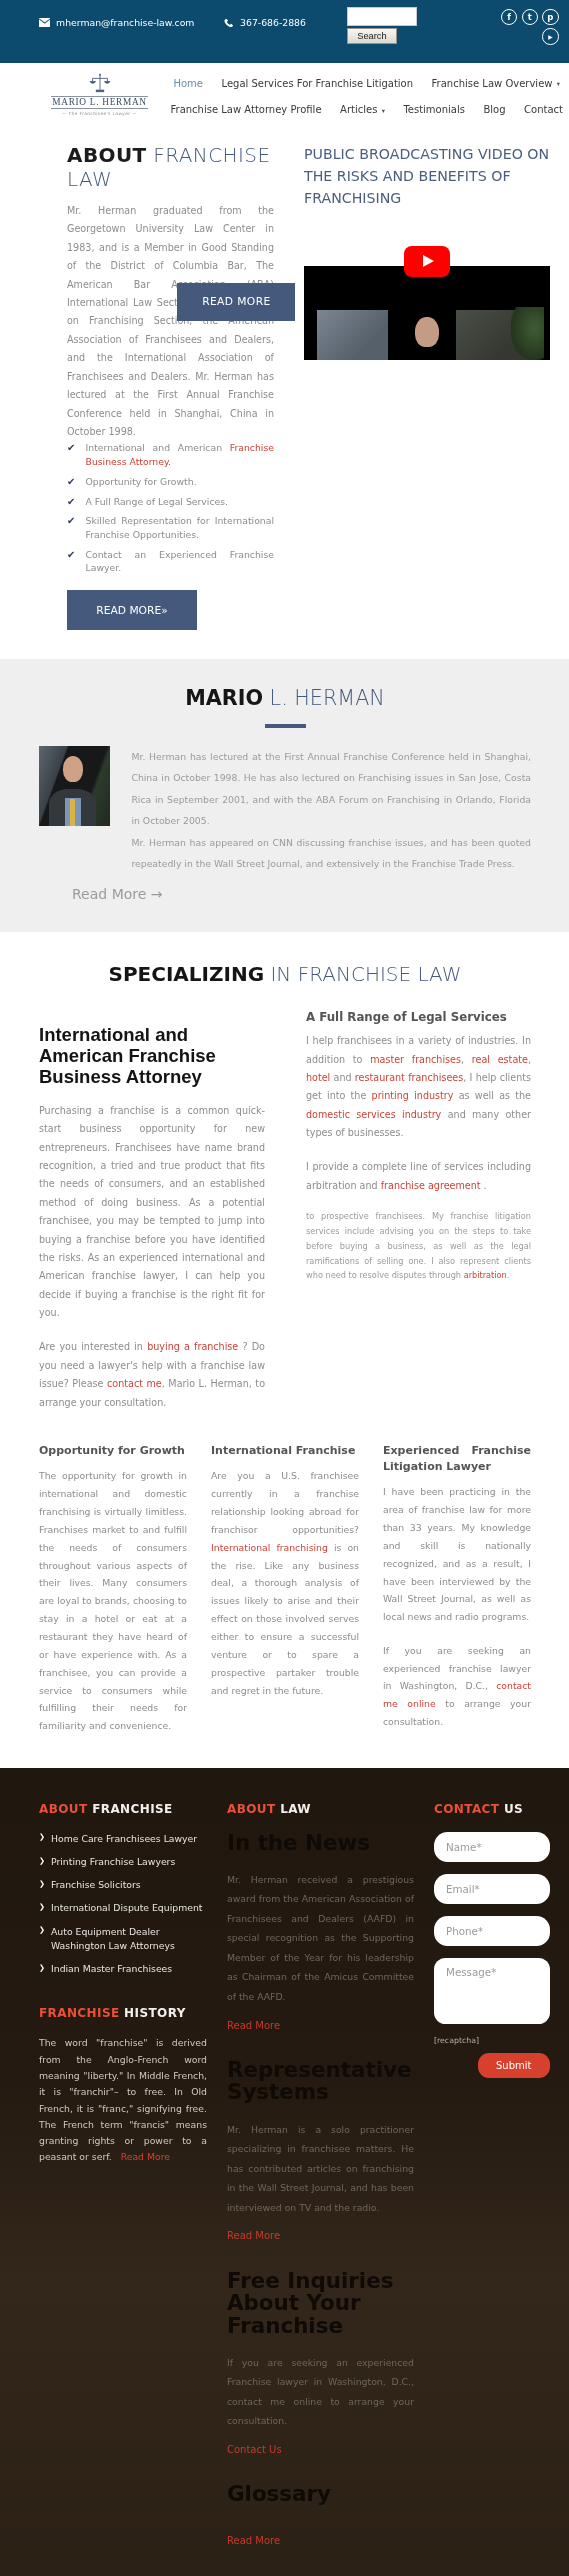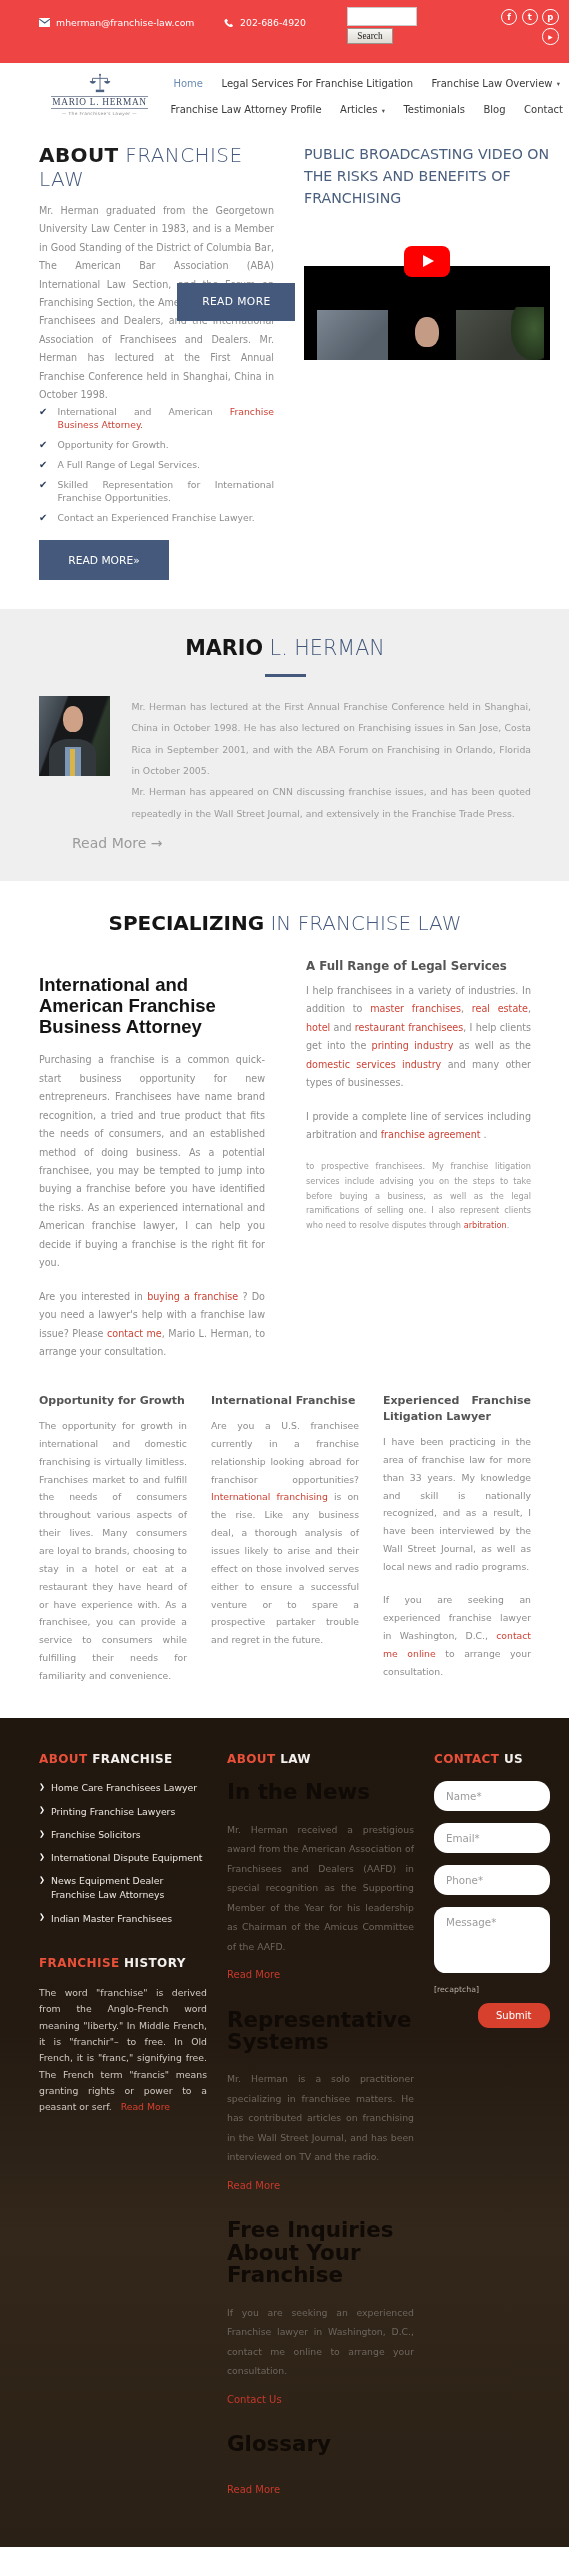--- a/index.html
+++ b/index.html
@@ -1,44 +1,44 @@
 <!DOCTYPE html>
 <html style="font-size:11.4px"><head>
 <meta charset="utf-8">
 <style>
   * { margin:0; padding:0; box-sizing:border-box; }
   body { width:570px; background:#fff; font-family:"DejaVu Sans", sans-serif; }
   .page { width:570px; overflow:hidden; }
 
   
-  .topbar { background:#ef4444; height:63px; display:flex; align-items:flex-start; padding:7.1px 13px 0 39px; color:#fff; position:relative; }
+  .topbar { background:#0c4a6e; height:63px; display:flex; align-items:flex-start; padding:7.1px 13px 0 39px; color:#fff; position:relative; }
   .topbar-item { display:flex; align-items:center; gap:5.7px; font-size:9.3px; margin-top:10px; color:#fff; text-decoration:none; }
   .topbar-item + .topbar-item { margin-left:30px; }
   .search-box { margin-left:41px; display:flex; flex-direction:column; align-items:flex-start; }
   .search-box input { width:70px; height:18.5px; border:0.7px solid #c9c9c9; background:#fff; padding:0 4.3px; font-size:9.3px; }
-  .search-box button { margin-top:2.1px; font-size:9.3px; font-family:Liberation Serif, serif; color:#222; background:linear-gradient(#f7f6f3,#dedad2); border:0.7px solid #98948c; padding:2.1px 9.3px; cursor:pointer;text-align:right; }
+  .search-box button { margin-top:2.1px; font-size:9.3px; font-family:Liberation Sans, sans-serif; color:#222; background:linear-gradient(#f7f6f3,#dedad2); border:0.7px solid #98948c; padding:2.1px 9.3px; cursor:pointer;text-align:right; }
   .social { position:absolute; right:11.4px; top:8.5px; display:flex; flex-direction:column; align-items:flex-end; gap:3.6px; }
   .social-row { display:flex; gap:4.3px; }
   .s-circle { width:16.4px; height:16.4px; border:1.4px solid #fff; border-radius:50%; color:#fff; font-size:8.5px; font-weight:bold; display:flex; align-items:center; justify-content:center; cursor:pointer; }
   .s-circle.yt { font-size:5.7px; }
 
   
   .navbar { background:#fff; display:flex; padding:10px 14.2px 7.1px 57px; align-items:center; }
   .logo { display:flex; flex-direction:column; align-items:center; width:85px; }
   .logo svg { width:24px; height:21.4px; }
   .logo-name { font-family:"Liberation Serif", serif; font-size:9.3px; letter-spacing:0.7px; color:#3d4c63; border-top:0.7px solid #8a93a3; border-bottom:0.7px solid #8a93a3; padding:0.7px 1.4px; margin-top:1.4px; white-space:nowrap; }
   .logo-tag { font-size:4.3px; color:#8b8b8b; margin-top:1.4px; letter-spacing:0.4px; }
   .navlinks { flex:1; display:flex; flex-direction:column; gap:15.7px; padding:4.3px 0 0 28.5px; }
   .nav-row { display:flex; justify-content:center; gap:18.5px; font-size:10px; color:#3a3a3a; flex-wrap:nowrap; }
   .nav-link { color:#3a3a3a; text-decoration:none; white-space:nowrap; cursor:pointer; }
   .nav-link.active { color:#6b8cb3; }
   .has-caret::after { content:"▾"; font-size:6.4px; color:#555; margin-left:4.3px; vertical-align:0.7px; }
 
   
-  .intro { display:flex; padding:20px 20px 28.5px 39px; gap:30px; background:#fff; min-height:420px; }
+  .intro { display:flex; padding:20px 20px 28.5px 39px; gap:30px; background:#fff; min-height:420px;margin-left:28px; }
   .intro-left { width:241px; position:relative; }
   .sec-title { font-size:20px; font-weight:300; color:#44597c; letter-spacing:0.4px; }
   .sec-title b { color:#1c1c1c; font-weight:700; }
   .intro-left .sec-title { margin-bottom:11.4px; }
   .body-text { font-size:9.6px; color:#8d8d8d; line-height:1.92; text-align:justify; }
   .readmore-btn { position:absolute; top:140px; right:-21.4px; width:118px; height:38px; background:#44597c; color:#fff; font-size:10.7px; letter-spacing:0.4px; display:flex; align-items:center; justify-content:center; text-decoration:none; cursor:pointer; }
   .lawfirm-h { font-size:15px; font-weight:400; color:#44597c; line-height:1.5; margin:13px 0 7.1px; }
   .checklist { list-style:none; }
   .checklist li { font-size:9.3px; color:#8d8d8d; line-height:1.45; margin-bottom:6.4px; padding-left:18.5px; position:relative; text-align:justify; }
   .checklist li::before { content:"✔"; position:absolute; left:0; top:0; color:#2c3e5e; font-size:10px; font-weight:bold; }
@@ -120,21 +120,21 @@
       <svg width="11.4" height="9.3" viewBox="0 0 16 13">
           <rect x="0" y="0" width="16" height="13" rx="1.5" fill="#fff"></rect>
           <path d="M0.5 1.5l7.5 5.5 7.5-5.5" fill="none" stroke="#41597a" stroke-width="1.6"></path>
         </svg>
       <span>mherman@franchise-law.com</span>
     </a>
     <a class="topbar-item">
       <svg width="10" height="10" viewBox="0 0 16 16">
           <path d="M3.5 1l3 3-1.8 2.2c.9 2 2.6 3.7 4.6 4.6L11.5 9l3 3c-1.2 2.4-3.5 3-6 1.9C5 12.4 2.6 10 1.1 6.5.1 4 .9 2.2 3.5 1z" fill="#fff"></path>
         </svg>
-      <span>202-686-4920</span>
+      <span>367-686-2886</span>
     </a>
     <div class="search-box">
       <input type="text" aria-label="search" style="">
       <button>Search</button>
     </div>
     <div class="social">
       <div class="social-row">
         <span class="s-circle">f</span>
         <span class="s-circle">t</span>
         <span class="s-circle">p</span>
@@ -255,21 +255,21 @@
   </section>
 
   <section class="widgets">
     <div class="w-col1">
       <h4 class="w-title"><b>ABOUT</b><span> FRANCHISE</span></h4>
       <ul class="w-links">
         <li>Home Care Franchisees Lawyer</li>
         <li>Printing Franchise Lawyers</li>
         <li>Franchise Solicitors</li>
         <li>International Dispute Equipment</li>
-        <li>News Equipment Dealer Franchise Law Attorneys</li>
+        <li>Auto Equipment Dealer Washington Law Attorneys</li>
         <li>Indian Master Franchisees</li>
       </ul>
       <div class="w-history">
         <h4 class="w-title"><b>FRANCHISE</b><span> HISTORY</span></h4>
         <p class="w-body"><span>The word "franchise" is derived from the Anglo-French word meaning "liberty." In Middle French, it is "franchir"– to free. In Old French, it is "franc," signifying free. The French term "francis" means granting rights or power to a peasant or serf.</span>&nbsp;&nbsp;&nbsp;<a class="w-red">Read More</a></p>
       </div>
     </div>
 
     <div class="w-col2">
       <h4 class="w-title"><b>ABOUT</b><span> LAW</span></h4>

